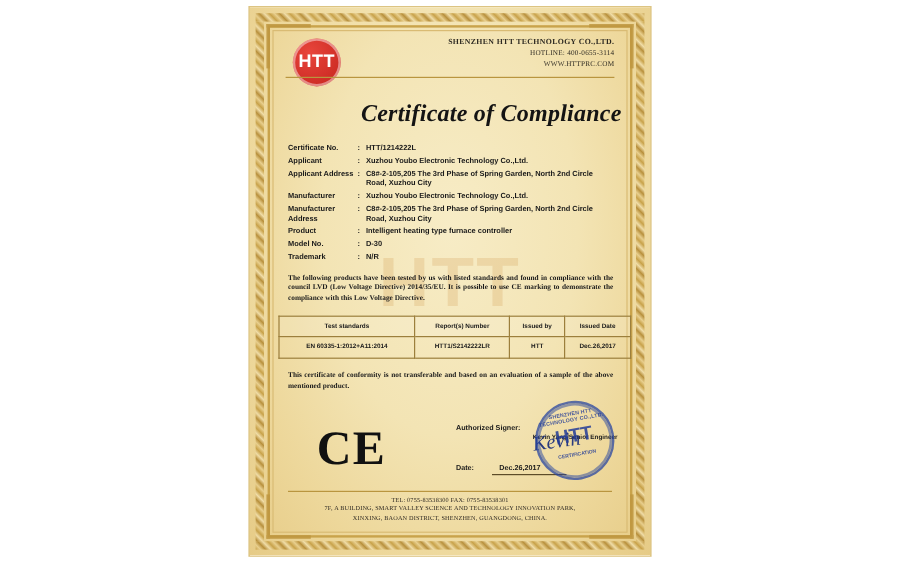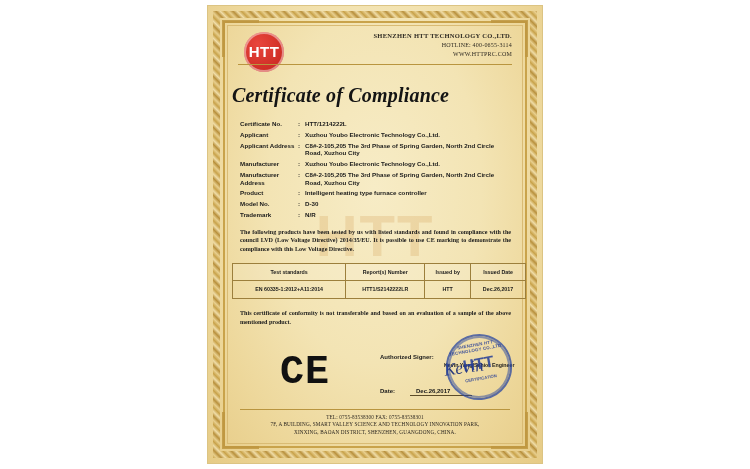--- a/index.html
+++ b/index.html
@@ -135,21 +135,21 @@
     left: 6px;
     right: 6px;
     top: 34px;
     height: 1px;
     background: #b9953f;
   }
 
   
   .cert-title {
     margin-top: 14px;
-    text-align: left;
+    text-align: right;
     font-family: "Liberation Serif", serif;
     font-style: italic;
     font-size: 20px;
     font-weight: bold;
     color: #141414;
     letter-spacing: .2px;
   }
 
   
   .fields {
@@ -222,23 +222,23 @@
   }
 
   
   .sig-area {
     position: relative;
     margin-top: 6px;
     height: 78px;
   }
   .ce-mark {
     position: absolute;
-    left: 48px;
+    left: 32px;
     top: 18px;
-    font-family: Liberation Mono, monospace;
+    font-family: Liberation Serif, serif;
     font-size: 40px;
     font-weight: bold;
     letter-spacing: 1px;
     color: #111;
   }
   .sig-right {
     position: absolute;
     left: 148px;
     top: 22px;
     width: 150px;

